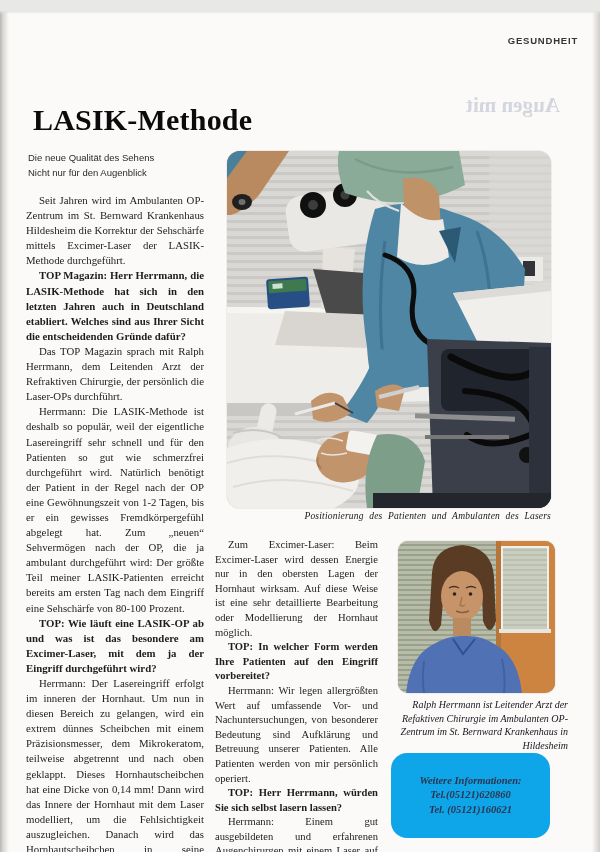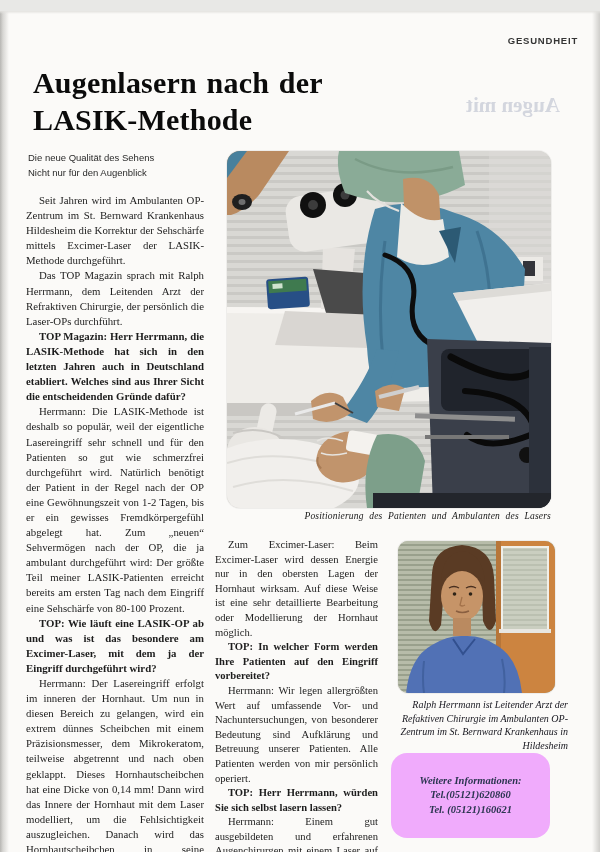--- a/index.html
+++ b/index.html
@@ -68,42 +68,42 @@
     border-radius:10px;overflow:hidden;background:#aeb29e;
     box-shadow:0 0 0 1px rgba(0,0,0,.05);
   }
   .caption-portrait{
     position:absolute;left:386px;top:687px;width:182px;
     font-style:italic;font-size:10px;line-height:13.5px;color:#17171f;
     text-align:right;
   }
   .info-box{
     position:absolute;left:391px;top:742px;width:159px;height:85px;
-    background:#f0abfc;border-radius:16px;
+    background:#0ea5e9;border-radius:16px;
     display:flex;flex-direction:column;justify-content:center;
     text-align:center;font-style:italic;font-size:10.5px;line-height:14.6px;
     color:#2b3550;font-weight:600;
   }
   .info-box div{margin:0 6px;}
 </style>
 </head>
 <body>
 
 <div class="page">
   <div class="edge-left"></div>
   <div class="edge-right"></div>
   <div class="edge-bottom"></div>
   <div class="edge-top"></div>
 
   <div class="kicker">GESUNDHEIT</div>
 
   <div class="ghost">Augen mit</div>
 
   <h1 class="title" style="margin:0;">
-    <span>Augenlasern nach der</span><br>
+    <br>
     <span>LASIK-Methode</span>
   </h1>
 
   <div class="subtitle">
     <div>Die neue Qualität des Sehens</div>
     <div>Nicht nur für den Augenblick</div>
   </div>
 
   <div class="photo-main">
     <svg viewBox="0 0 324 357" xmlns="http://www.w3.org/2000/svg">
@@ -209,22 +209,22 @@
         <rect x="146" y="342" width="178" height="15" fill="#23262c"></rect>
       </g>
     </svg>
   </div>
 
   <div class="caption-main">Positionierung des Patienten und Ambulanten des Lasers</div>
 
   <div class="col left-col">
 
   <p class="para indent">Seit Jahren wird im Ambulanten OP-Zentrum im St. Bernward Krankenhaus Hildesheim die Korrektur der Sehschärfe mittels Excimer-Laser der LASIK-Methode durchgeführt.</p>
+      <p class="para question gap">TOP Magazin: Herr Herrmann, die LASIK-Methode hat sich in den letzten Jahren auch in Deutschland etabliert. Welches sind aus Ihrer Sicht die entscheidenden Gründe dafür?</p>
       <p class="para indent">Das TOP Magazin sprach mit Ralph Herrmann, dem Leitenden Arzt der Refraktiven Chirurgie, der persönlich die Laser-OPs durchführt.</p>
-      <p class="para question gap">TOP Magazin: Herr Herrmann, die LASIK-Methode hat sich in den letzten Jahren auch in Deutschland etabliert. Welches sind aus Ihrer Sicht die entscheidenden Gründe dafür?</p>
       <p class="para">Herrmann: Die LASIK-Methode ist deshalb so populär, weil der eigentliche Lasereingriff sehr schnell und für den Patienten so gut wie schmerzfrei durchgeführt wird. Natürlich benötigt der Patient in der Regel nach der OP eine Gewöhnungszeit von 1-2 Tagen, bis er ein gewisses Fremdkörpergefühl abgelegt hat. Zum „neuen“ Sehvermögen nach der OP, die ja ambulant durchgeführt wird: Der größte Teil meiner LASIK-Patienten erreicht bereits am ersten Tag nach dem Eingriff eine Sehschärfe von 80-100 Prozent.</p>
       <p class="para question">TOP: Wie läuft eine LASIK-OP ab und was ist das besondere am Excimer-Laser, mit dem ja der Eingriff durchgeführt wird?</p>
       <p class="para">Herrmann: Der Lasereingriff erfolgt im inneren der Hornhaut. Um nun in diesen Bereich zu gelangen, wird ein extrem dünnes Scheibchen mit einem Präzisionsmesser, dem Mikrokeratom, teilweise abgetrennt und nach oben geklappt. Dieses Hornhautscheibchen hat eine Dicke von 0,14 mm! Dann wird das Innere der Hornhaut mit dem Laser modelliert, um die Fehlsichtigkeit auszugleichen. Danach wird das Hornhautscheibchen in seine ursprüngliche Lage zurückgeklappt. Es saugt sich fest und verwächst wieder mit der Hornhaut. Fazit: Keine Narbenbildung, kaum oder gar kein Wundschmerz.</p>
     </div>
 
   <div class="col mid-col">
     <div>
 
     <p class="para">Zum Excimer-Laser: Beim Excimer-Laser wird dessen Energie nur in den obersten Lagen der Hornhaut wirksam. Auf diese Weise ist eine sehr detaillierte Bearbeitung oder Modellierung der Hornhaut möglich.</p>
         <p class="para question">TOP: In welcher Form werden Ihre Patienten auf den Eingriff vorbereitet?</p>

